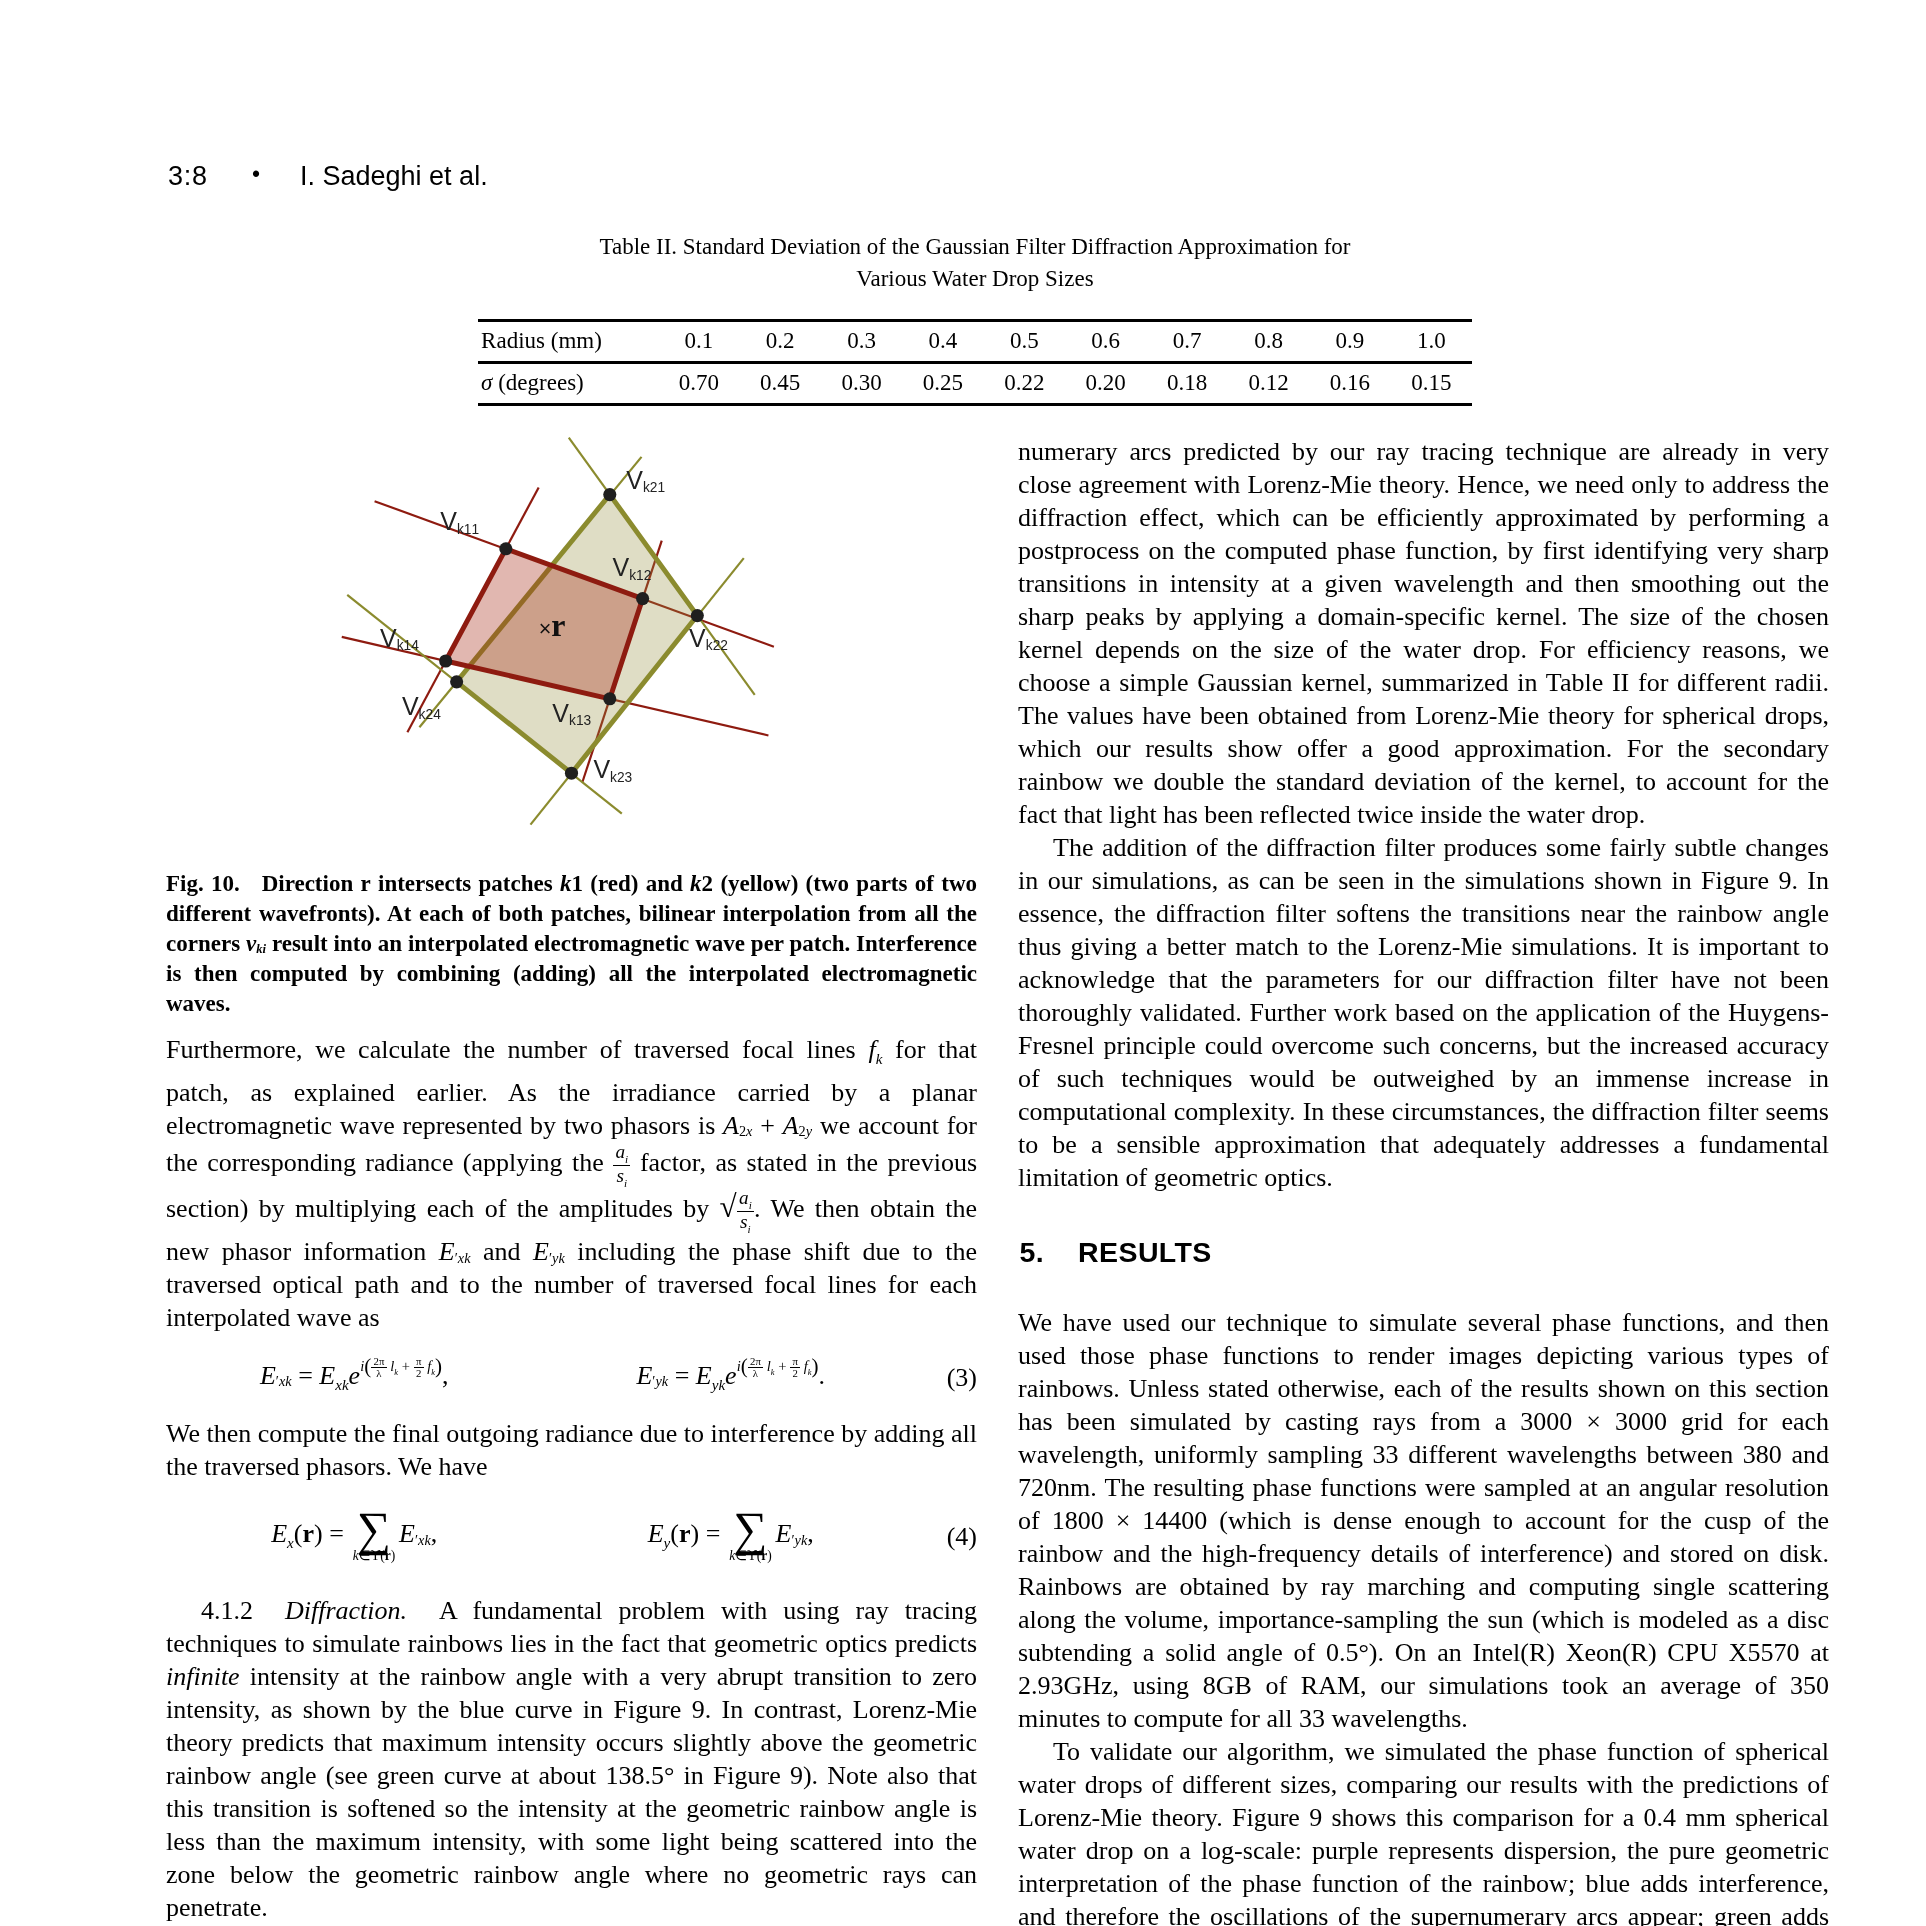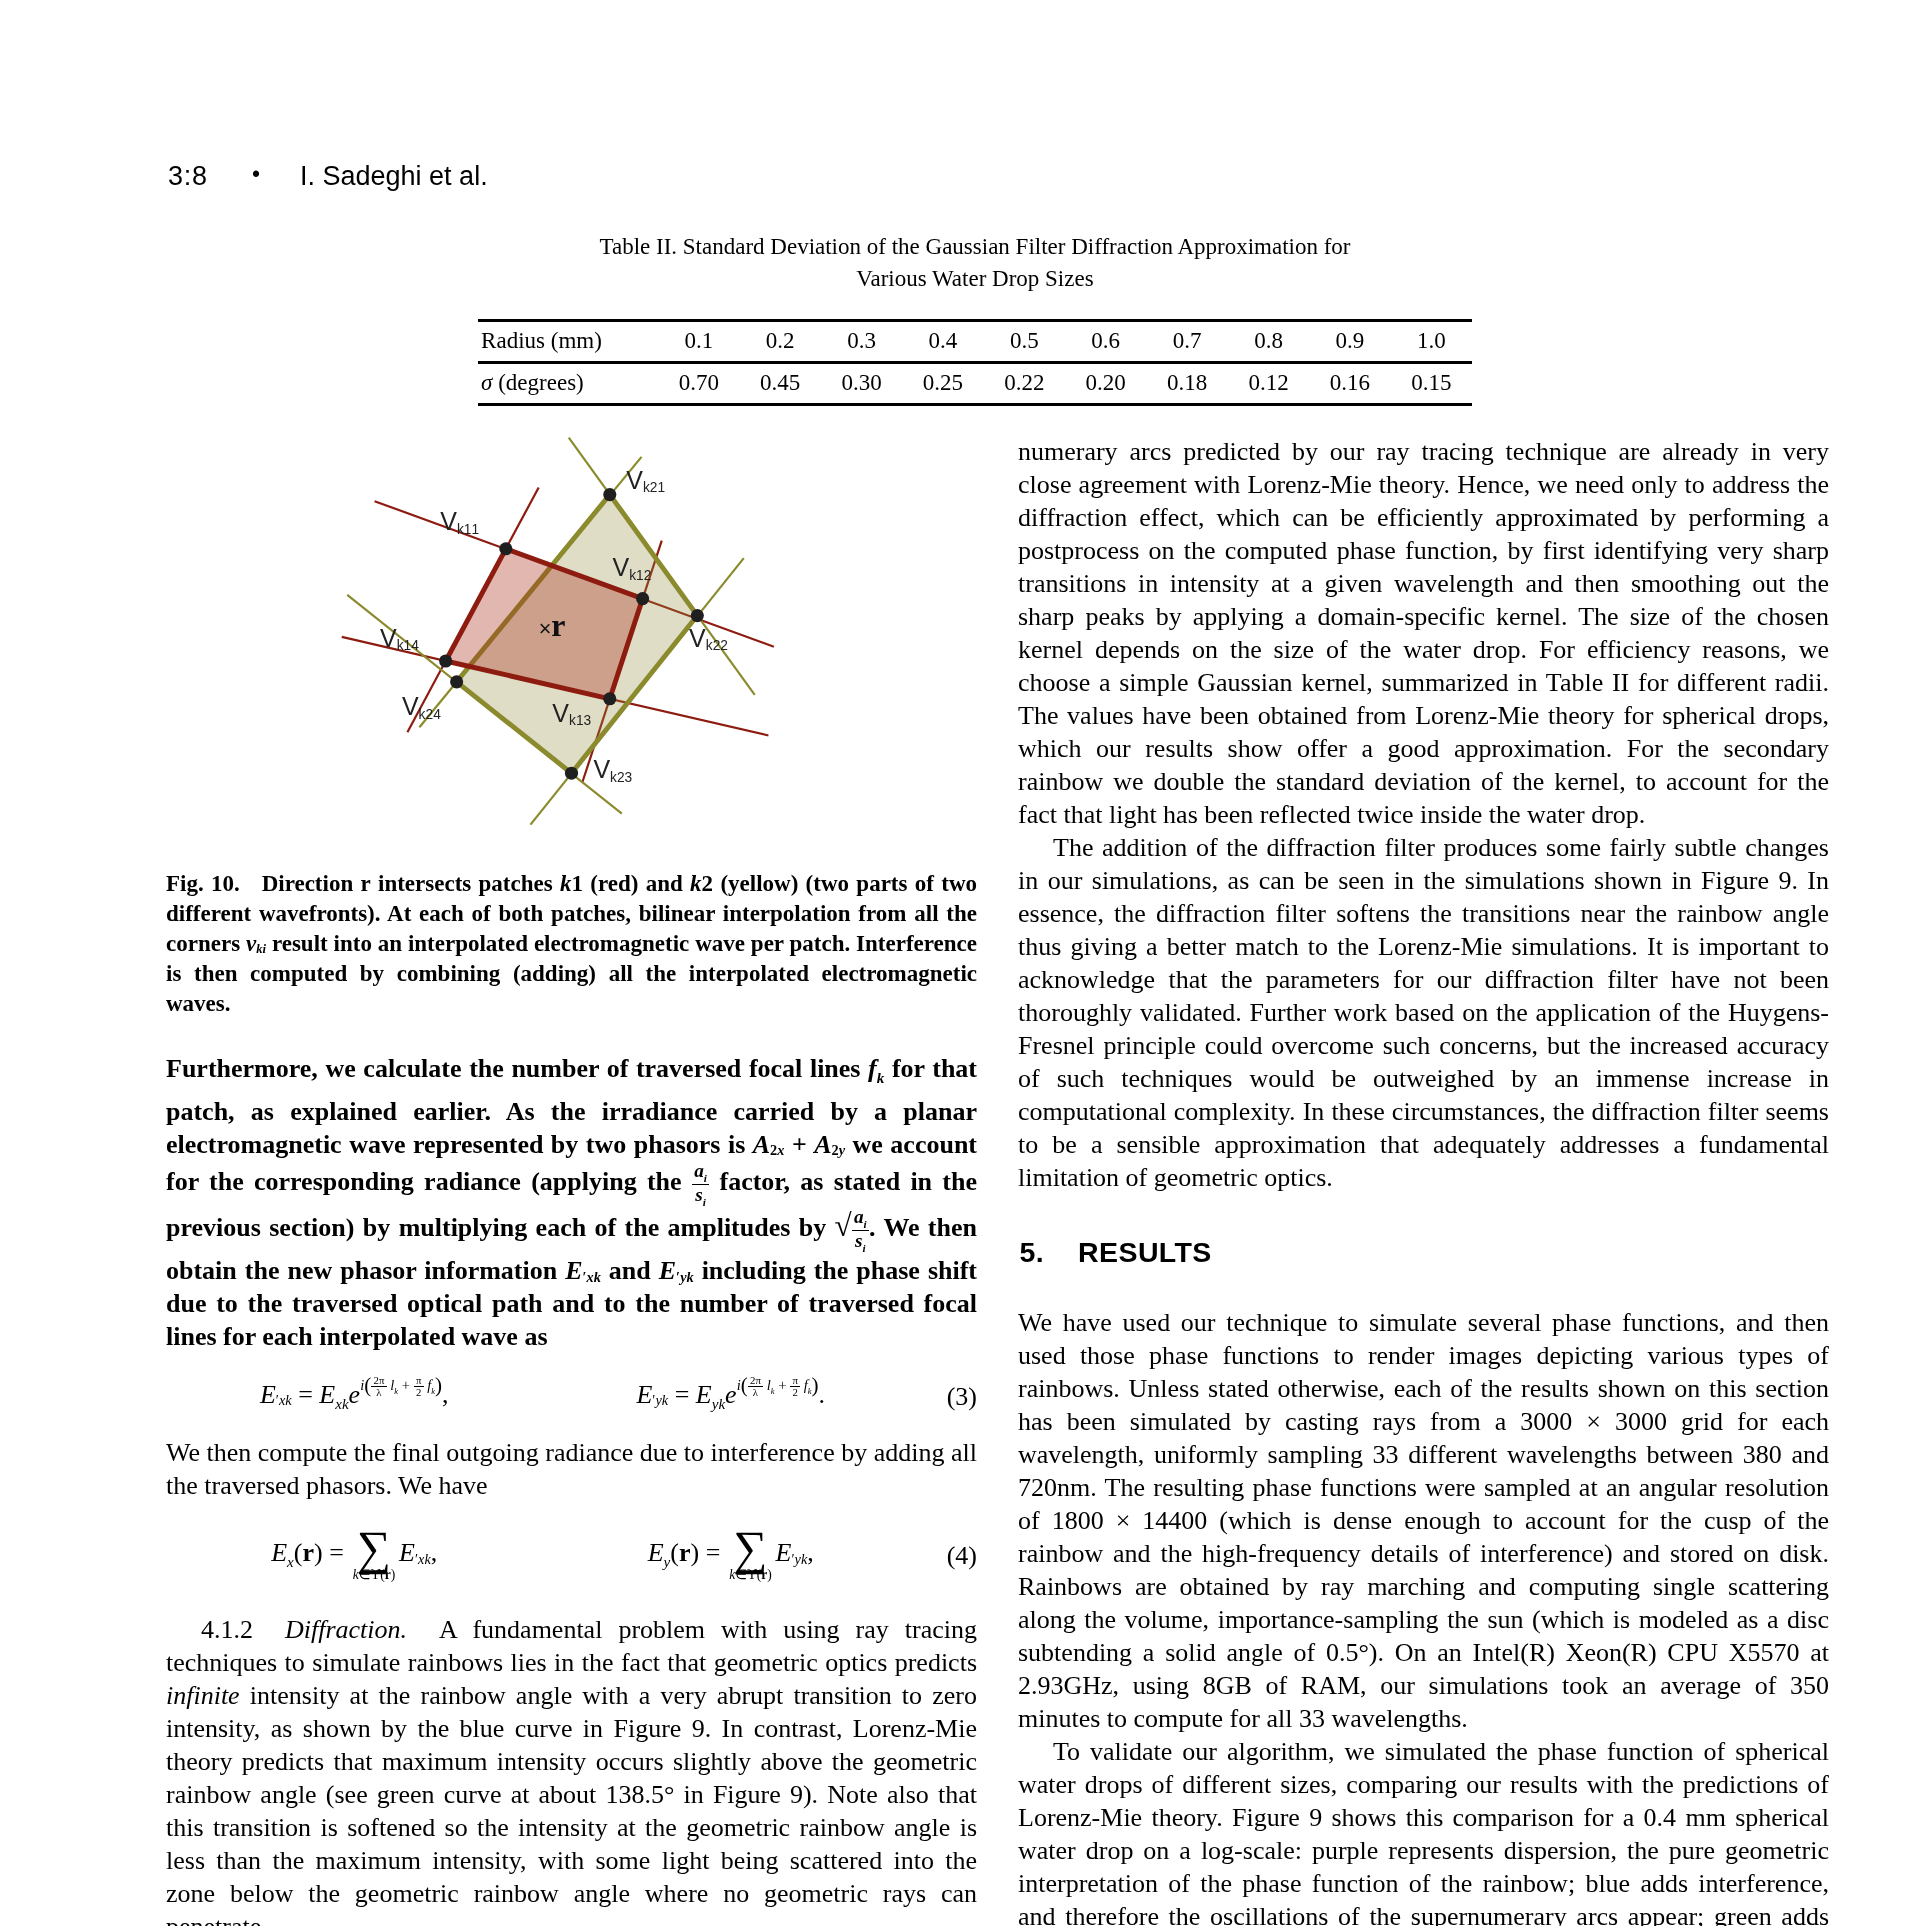--- a/index.html
+++ b/index.html
@@ -167,21 +167,21 @@
             <span>4</span>
           </span></div>
       <div class="cmark" style="left:44%;top:44.5%;">×<b>r</b></div>
     </div>
 
     <p class="caption">Fig. 10. &nbsp; Direction <b>r</b> intersects patches <i>k</i>1 (red) and <i>k</i>2 (yellow) (two parts of two different wavefronts). At each of both patches, bilinear interpolation from all the corners <i>v</i><span class="ss">
           <span><i>k</i></span>
           <span><i>i</i></span>
         </span> result into an interpolated electromagnetic wave per patch. Interference is then computed by combining (adding) all the interpolated electromagnetic waves.</p>
 
-    <p style="margin-top:33px;font-weight:bold;">Furthermore, we calculate the number of traversed focal lines <i>f<sub>k</sub></i> for that patch, as explained earlier. As the irradiance carried by a planar electromagnetic wave represented by two phasors is <i>A</i><span class="ss">
+    <p style="margin-top:14px;">Furthermore, we calculate the number of traversed focal lines <i>f<sub>k</sub></i> for that patch, as explained earlier. As the irradiance carried by a planar electromagnetic wave represented by two phasors is <i>A</i><span class="ss">
           <span>2</span>
           <span><i>x</i></span>
         </span> + <i>A</i><span class="ss">
           <span>2</span>
           <span><i>y</i></span>
         </span> we account for the corresponding radiance (applying the <span class="fr">
           <span><i>a<sub>i</sub></i></span>
           <span><i>s<sub>i</sub></i></span>
         </span> factor, as stated in the previous section) by multiplying each of the amplitudes by <span class="sqrt">√</span><span class="fr ovl">
           <span><i>a<sub>i</sub></i></span>

